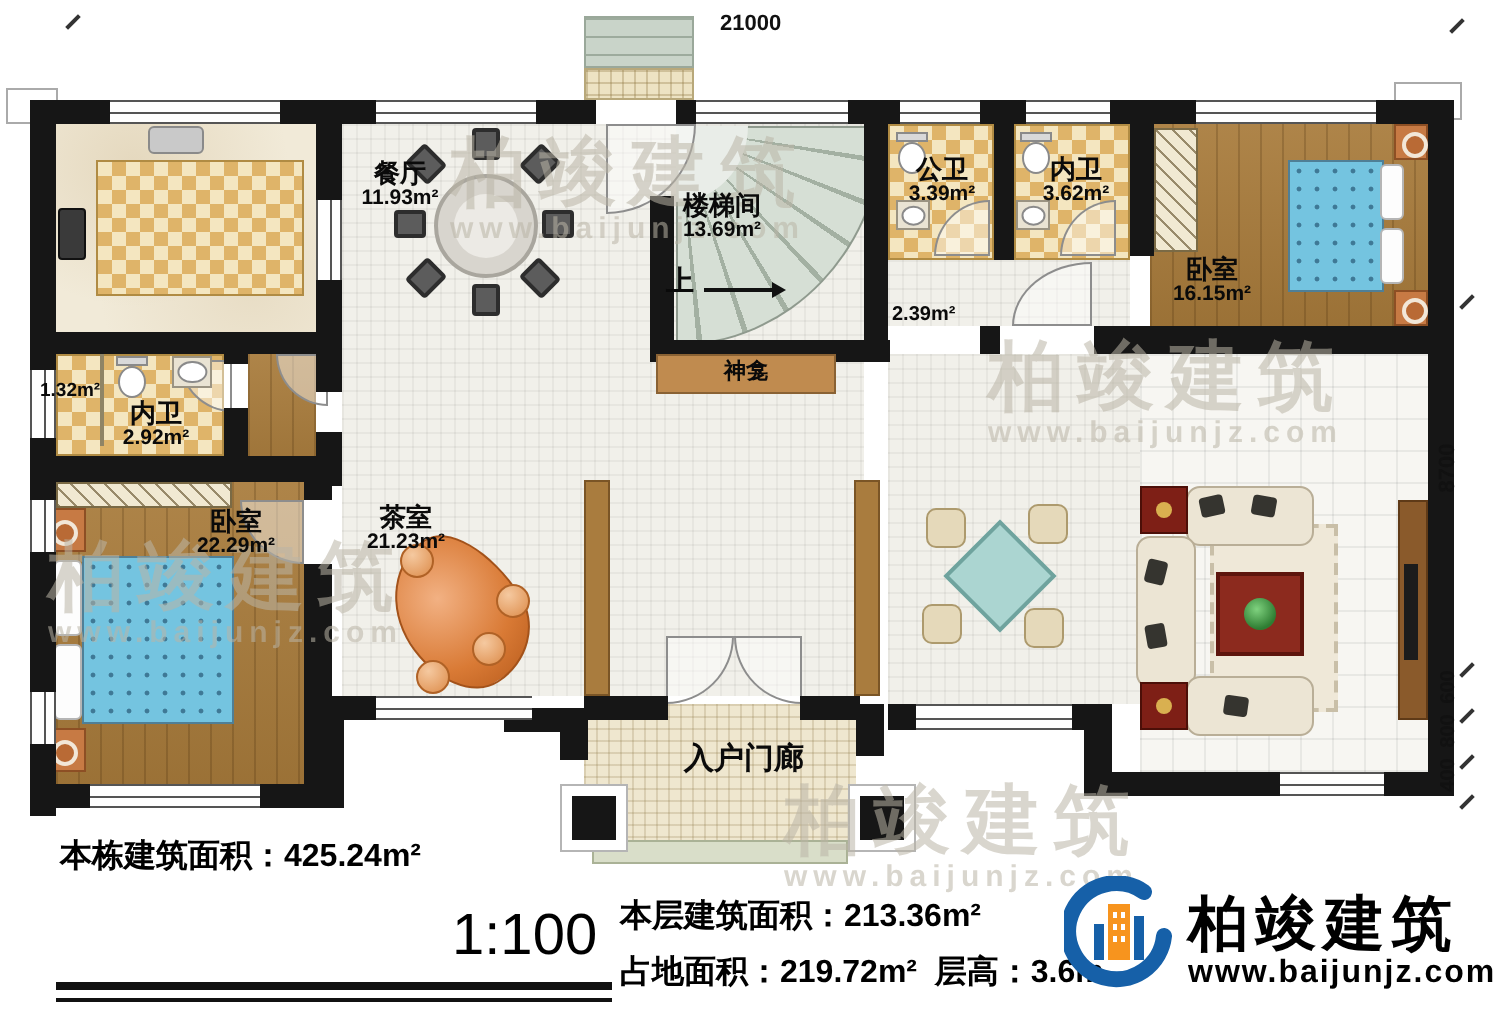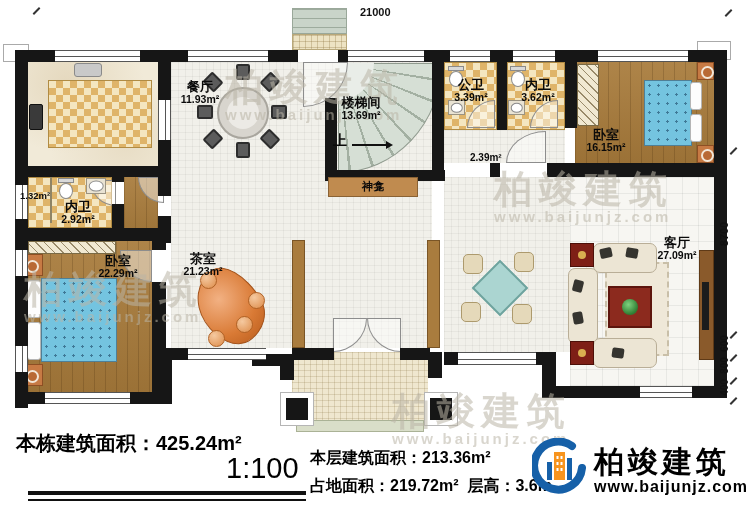--- a/index.html
+++ b/index.html
@@ -261,32 +261,32 @@
   <div class="rlabel" style="left:163px;top:80px;width:74px;">
     <span>餐厅</span><span class="area">11.93m²</span></div>
   <div class="rlabel" style="left:325px;top:96px;width:72px;">
     <span>楼梯间</span><span class="area">13.69m²</span></div>
   <div class="rlabel" style="left:447px;top:78px;width:48px;">
     <span>公卫</span><span class="area">3.39m²</span></div>
   <div class="rlabel" style="left:514px;top:78px;width:48px;">
     <span>内卫</span><span class="area">3.62m²</span></div>
   <div class="rlabel" style="left:575px;top:128px;width:62px;">
     <span>卧室</span><span class="area">16.15m²</span></div>
-  <div class="small-lab" style="left:446px;top:152px;margin-left:24px;">
+  <div class="small-lab" style="left:446px;top:152px;">
     <span>2.39m²</span></div>
   <div class="rlabel" style="left:52px;top:200px;width:52px;">
     <span>内卫</span><span class="area">2.92m²</span></div>
   <div class="small-lab" style="left:20px;top:190px;font-size:9.5px;">
     <span>1.32m²</span></div>
   <div class="rlabel" style="left:85px;top:254px;width:66px;">
     <span>卧室</span><span class="area">22.29m²</span></div>
   <div class="rlabel" style="left:170px;top:252px;width:66px;">
     <span>茶室</span><span class="area">21.23m²</span></div>
-  <div class="rlabel" style="left:644px;top:236px;width:66px;">
-    <span>客厅</span><span class="area">27.09m²</span></div>
+  <div class="rlabel" style="left:322px;top:372px;width:100px;font-size:15px;">
+    <span>入户门廊</span></div>
 
   <div class="dim" style="left:360px;top:6px;"><span>21000</span></div>
   <div class="dim dimv" style="left:712px;top:228px;"><span>8700</span></div>
   <div class="dim dimv" style="left:716px;top:338px;font-size:10px;"><span>600</span></div>
   <div class="dim dimv" style="left:716px;top:360px;font-size:10px;"><span>800</span></div>
   <div class="dim dimv" style="left:716px;top:382px;font-size:10px;"><span>400</span></div>
   <div class="tick" style="left:32px;top:10px;"></div>
   <div class="tick" style="left:724px;top:12px;"></div>
   <div class="tick" style="left:729px;top:150px;"></div>
   <div class="tick" style="left:729px;top:334px;"></div>
@@ -304,21 +304,21 @@
     </div>
   <div class="wm" style="left:24px;top:270px;">
     <div class="n">柏竣建筑</div>
       <div class="u">www.baijunjz.com</div>
     </div>
   <div class="wm" style="left:392px;top:392px;">
     <div class="n">柏竣建筑</div>
       <div class="u">www.baijunjz.com</div>
     </div>
 
-  <div class="ft" style="left:16px;top:418px;font-size:20px;margin-top:12px;">
+  <div class="ft" style="left:30px;top:418px;font-size:16px;">
     <span>本栋建筑面积：425.24m²</span></div>
   <div class="ft" style="left:226px;top:452px;font-size:29px;font-weight:normal;">
     <span>1:100</span></div>
   <div class="title-rule" style="left:28px;top:491px;width:278px;"></div>
   <div class="ft" style="left:310px;top:448px;font-size:16px;">
     <span>本层建筑面积：213.36m²</span></div>
   <div class="ft" style="left:310px;top:476px;font-size:16px;">
     <span>占地面积：219.72m²</span>&nbsp;&nbsp;<span>层高：3.6m</span></div>
 
   <div class="abs" style="left:532px;top:438px;width:54px;height:56px;z-index:8;">

